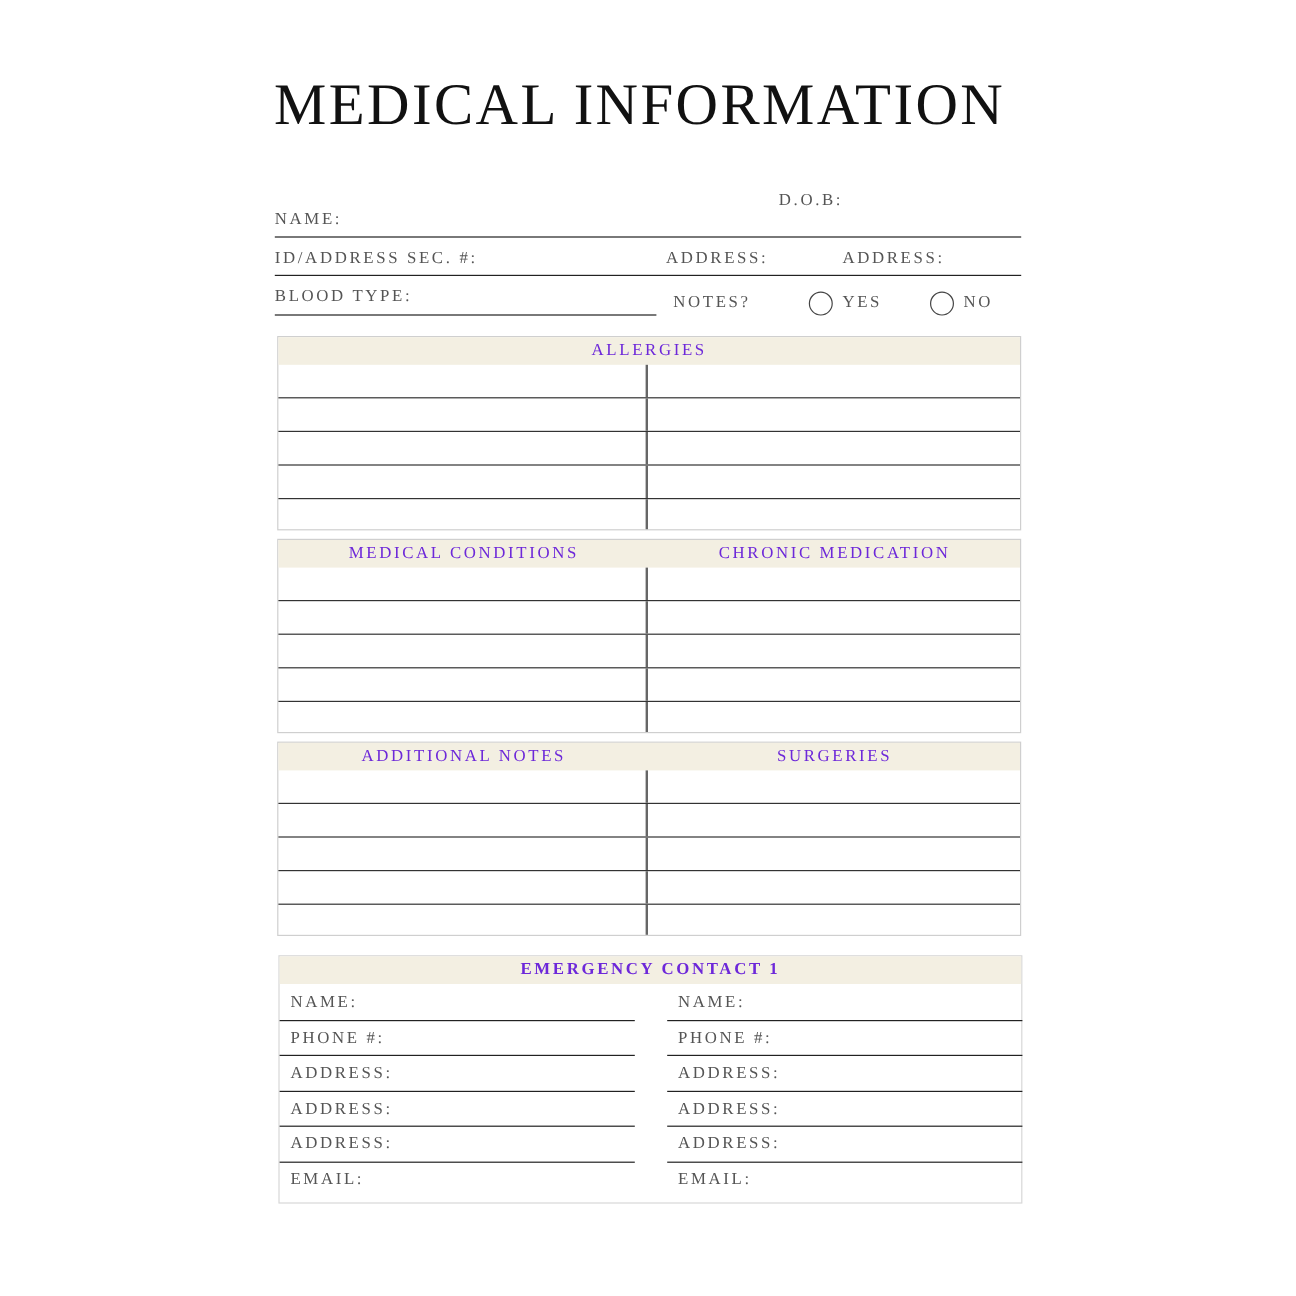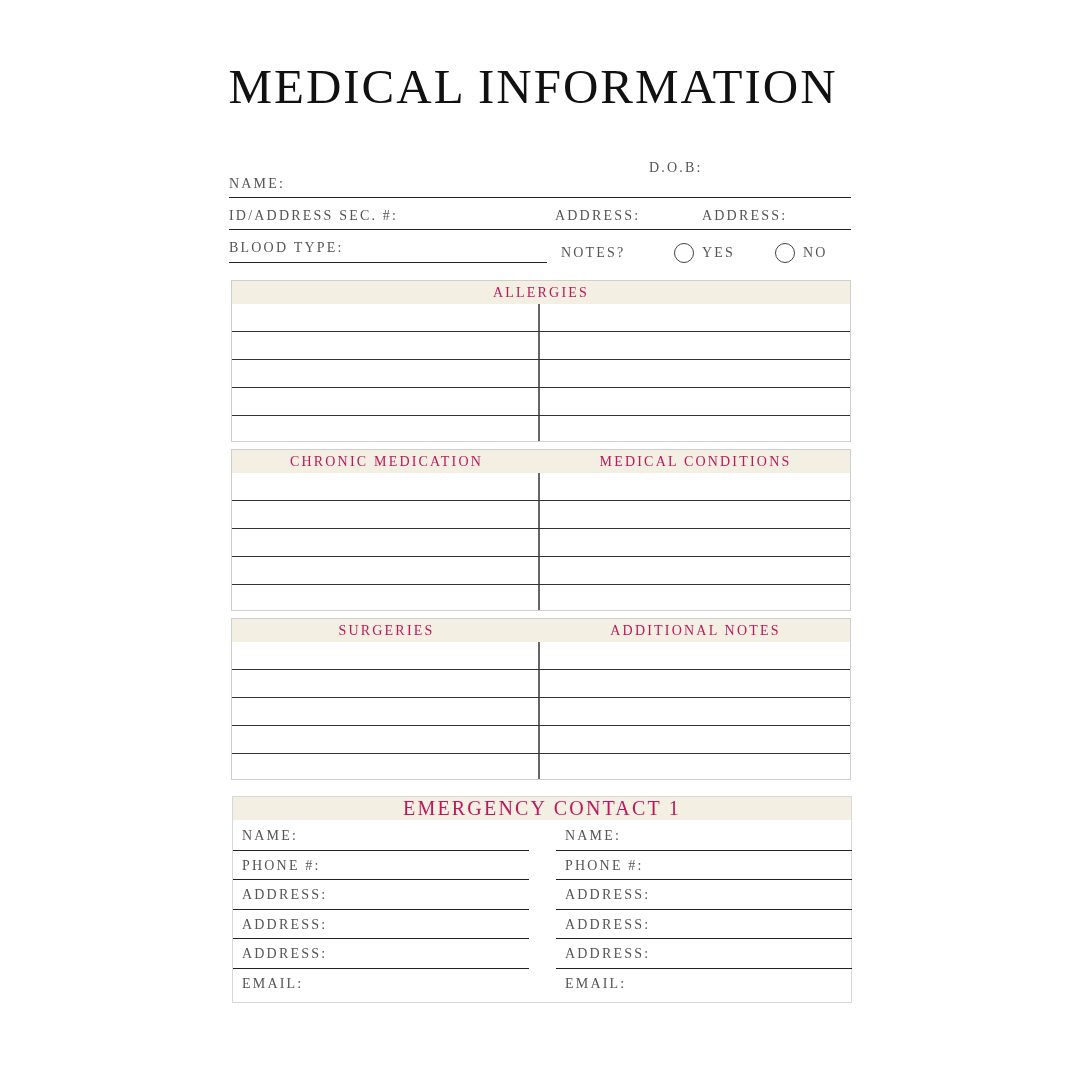--- a/index.html
+++ b/index.html
@@ -3,27 +3,27 @@
 <meta charset="utf-8">
 <style>
   html, body { margin:0; padding:0; background:#ffffff; }
   body { width:1080px; height:1080px; position:relative; font-family:"DejaVu Serif","Liberation Serif",serif; color:#555; overflow:hidden; }
   .title { position:absolute; left:0; width:1066px; top:58px; text-align:center; font-family:"Liberation Serif","DejaVu Serif",serif; font-size:49px; letter-spacing:2px; color:#111; font-weight:normal; }
   .lbl { position:absolute; font-family:"Liberation Serif",serif; font-size:14px; letter-spacing:2.2px; color:#555; white-space:nowrap; }
   .rule { position:absolute; height:1px; background:#222; }
   .radio { position:absolute; width:20px; height:20px; border:1px solid #444; border-radius:50%; box-sizing:border-box; background:#fff; }
   .tbl { position:absolute; left:231px; width:620px; border:1px solid #cfcfcf; box-sizing:border-box; background:#fff; }
   .thead { height:23px; background:#f3efe2; display:flex; }
-  .thead div { flex:1; text-align:center; font-family:"Liberation Serif",serif; font-size:14px; letter-spacing:2.2px; color:#be185d; line-height:23px; }
+  .thead div { flex:1; text-align:center; font-family:"Liberation Serif",serif; font-size:14px; letter-spacing:2.2px; color:#6d28d9; line-height:23px; }
   .trow { display:flex; height:27px; border-bottom:1px solid #333; }
   .trow:last-child { border-bottom:none; height:25px; }
   .trow div { flex:0 0 308px; border-right:2px solid #666; box-sizing:border-box; }
   .trow div + div { flex:1; border-right:none; }
   .ec { position:absolute; left:232px; top:796px; width:620px; height:207px; border:1px solid #d8d8d8; box-sizing:border-box; background:#fff; }
-  .ec .thead div { font-size:20px; }
+  .ec .thead div { font-size:14px;font-weight:bold; }
   .eccol { position:absolute; top:24px; }
   .ecline { height:29.5px; border-bottom:1px solid #222; position:relative; box-sizing:border-box; }
   .ecline:last-child { border-bottom:none; }
   .ecline span { position:absolute; left:9px; top:7px; font-family:"Liberation Serif",serif; font-size:14px; letter-spacing:2.2px; color:#555; }
 </style>
 </head>
 <body>
 
 <div class="title">MEDICAL INFORMATION</div>
 
@@ -65,22 +65,22 @@
       <div></div>
     </div>
   <div class="trow">
       <div></div>
       <div></div>
     </div>
 </div>
 
 <div class="tbl" style="top:449px">
   <div class="thead">
+    <div>MEDICAL CONDITIONS</div>
     <div>CHRONIC MEDICATION</div>
-    <div>MEDICAL CONDITIONS</div>
   </div>
   <div class="trow">
       <div></div>
       <div></div>
     </div>
   <div class="trow">
       <div></div>
       <div></div>
     </div>
   <div class="trow">
@@ -92,22 +92,22 @@
       <div></div>
     </div>
   <div class="trow">
       <div></div>
       <div></div>
     </div>
 </div>
 
 <div class="tbl" style="top:618px">
   <div class="thead">
+    <div>ADDITIONAL NOTES</div>
     <div>SURGERIES</div>
-    <div>ADDITIONAL NOTES</div>
   </div>
   <div class="trow">
       <div></div>
       <div></div>
     </div>
   <div class="trow">
       <div></div>
       <div></div>
     </div>
   <div class="trow">

